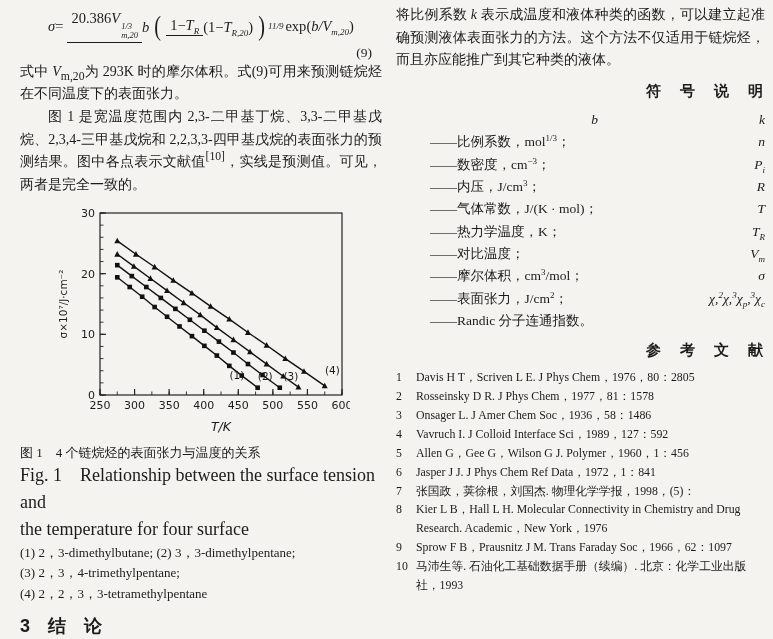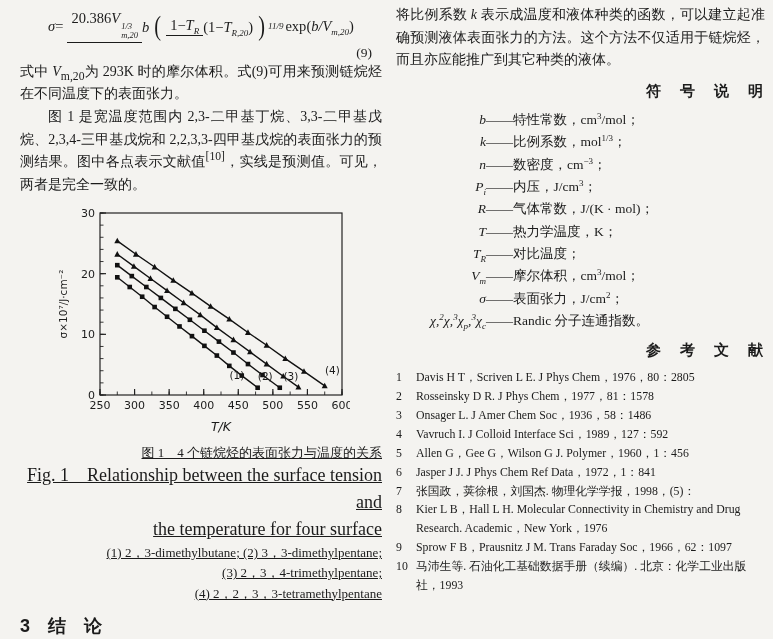--- a/index.html
+++ b/index.html
@@ -27,21 +27,21 @@
   .eq-no{text-align:right;padding:2px 10px 0 0;font-size:13.5px;}
 
   
   .para{line-height:1.62;text-align:justify;margin:0;}
   .para.indent{text-indent:2em;}
   sub,sup{line-height:0;}
 
   
   .chart-box{margin:6px 0 2px 34px;}
   svg text{font-family:"DejaVu Sans","Liberation Sans",sans-serif;fill:#1b1b1b;}
-  .caption{text-align:right;line-height:1.5;text-decoration:underline;}
+  .caption{text-align:left;line-height:1.5;}
   .cap-cn{font-size:13px;margin-top:2px;}
   .cap-en{font-size:18px;}
   .cap-legend{font-size:13px;line-height:1.55;}
 
   .sec-head{font-weight:bold;font-size:18px;margin:10px 0 6px 0;font-family:Liberation Sans, sans-serif;}
 
   
   .center-head{font-weight:bold;font-size:15px;text-align:right;margin:10px 0 8px 0;letter-spacing:2px;font-family:"DejaVu Sans","Liberation Sans",sans-serif;}
   .symbols{display:grid;grid-template-columns:max-content 1fr;row-gap:1px;margin-left:34px;font-size:13.5px;line-height:1.58;}
   .sym{justify-self:end;font-style:italic;white-space:nowrap;}
@@ -218,21 +218,20 @@
   </div>
 
   <div class="col-right">
 
     <p class="para"><span>将比例系数 </span><i>k</i><span> 表示成温度和液体种类的函数，可以建立起准确预测液体表面张力的方法。这个方法不仅适用于链烷烃，而且亦应能推广到其它种类的液体。</span></p>
 
     <div class="center-head">符　号　说　明</div>
 
     <div class="symbols">
       <span class="sym"><i>b</i></span>
-        <span class="sym-desc"><span>——特性常数，cm</span><sup>3</sup><span>/mol；</span></span>
       <span class="sym"><i>k</i></span>
         <span class="sym-desc"><span>——比例系数，mol</span><sup>1/3</sup><span>；</span></span>
       <span class="sym"><i>n</i></span>
         <span class="sym-desc"><span>——数密度，cm</span><sup>−3</sup><span>；</span></span>
       <span class="sym"><i>P</i><sub>i</sub></span>
         <span class="sym-desc"><span>——内压，J/cm</span><sup>3</sup><span>；</span></span>
       <span class="sym"><i>R</i></span>
         <span class="sym-desc"><span>——气体常数，J/(K · mol)；</span></span>
       <span class="sym"><i>T</i></span>
         <span class="sym-desc"><span>——热力学温度，K；</span></span>

